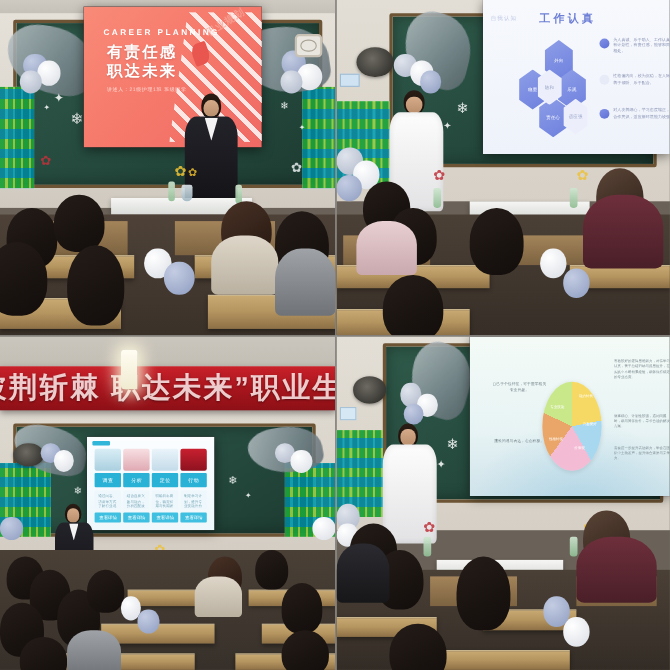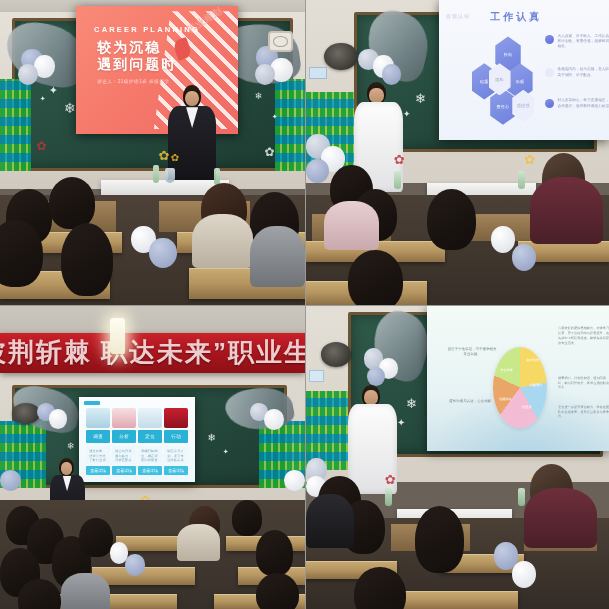--- a/index.html
+++ b/index.html
@@ -311,22 +311,22 @@
     <div class="balloon bal-g" style="right:10%;top:21%;width:6.5%;height:7%"></div>
 
     <div class="clock" style="right:4%;top:10%;width:8%;height:7%"></div>
 
     <div class="screen" style="left:25%;top:2%;width:53%;height:42%">
       <div class="s1">
         <div class="maze"></div>
         <div class="runner"></div>
         <div class="stamp">职业规划</div>
         <div class="kicker">CAREER  PLANNING</div>
-        <div class="t1">较为沉稳</div>
-        <div class="t2">遇到问题时</div>
+        <div class="t1">有责任感</div>
+        <div class="t2">职达未来</div>
         <div class="sub">讲述人：21级护理1班 班级同学</div>
       </div>
     </div>
 
     <div class="presenter" style="left:54%;top:28%;width:18%;height:34%">
       <div class="p-head" style="left:33%;top:0;width:34%;height:22%"></div>
       <div class="p-face" style="left:37%;top:5%;width:26%;height:15%"></div>
       <div class="p-suit" style="left:6%;top:20%;width:88%;height:80%"></div>
       <div class="p-shirt" style="left:39%;top:21%;width:22%;height:20%"></div>
     </div>

